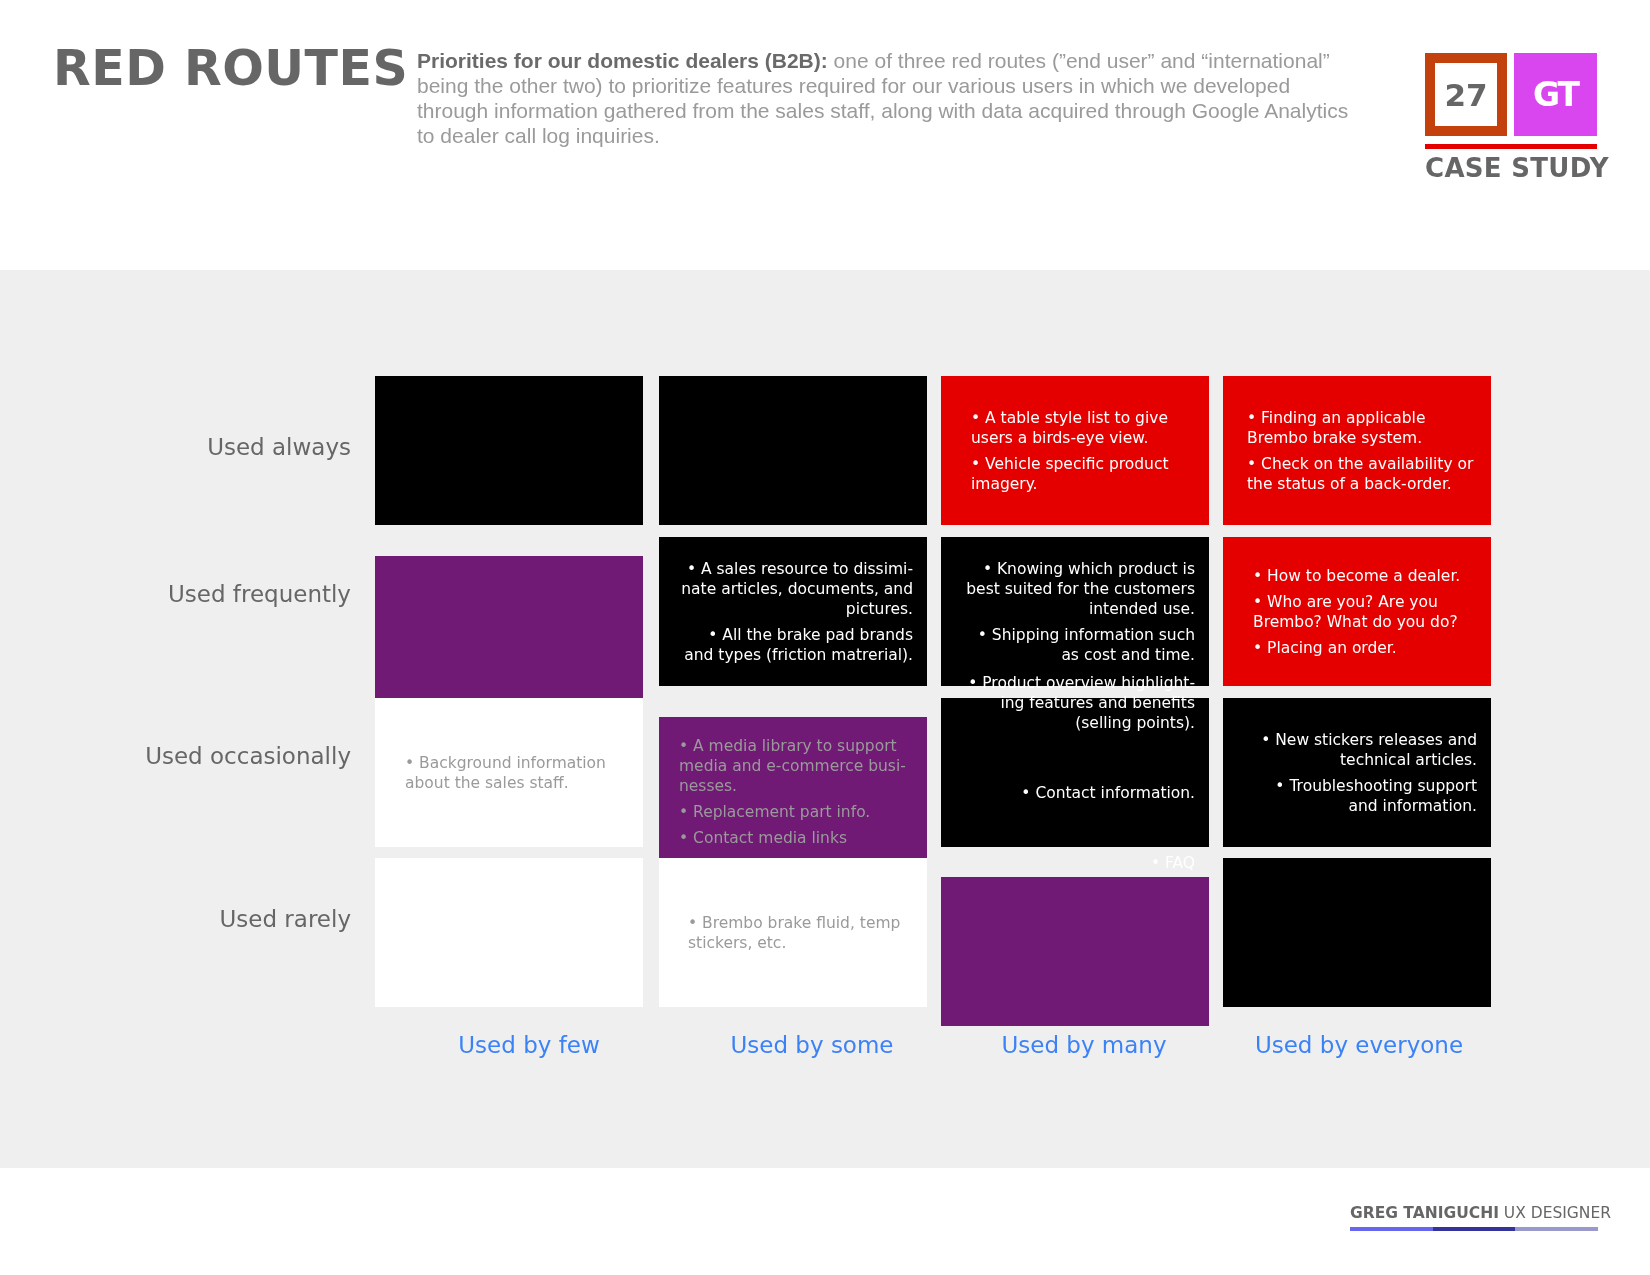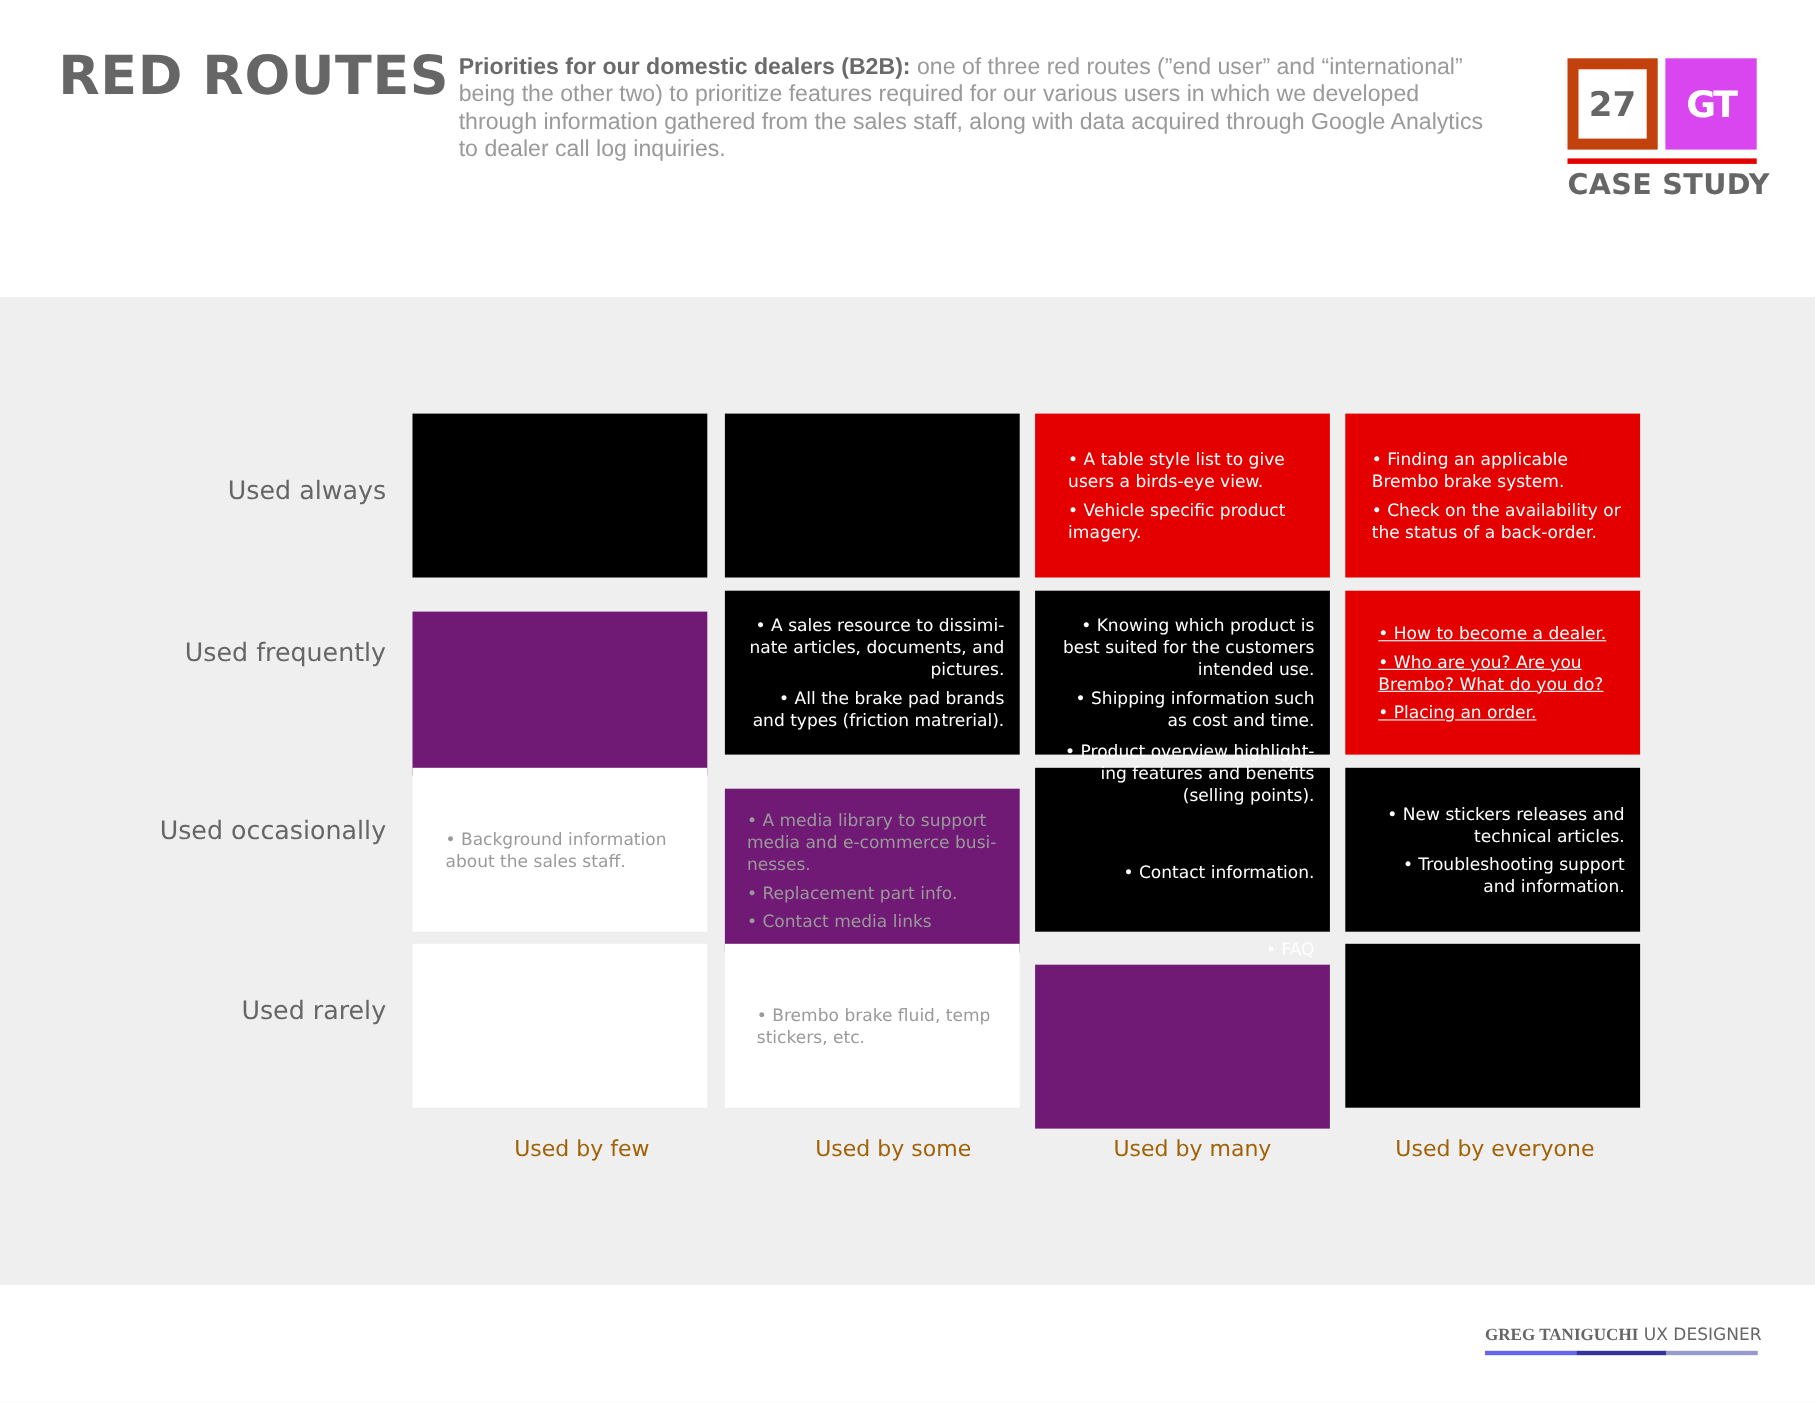--- a/index.html
+++ b/index.html
@@ -41,42 +41,42 @@
   }
 
   .band { position: absolute; left: 0; top: 270px; width: 1650px; height: 898px; background: #efefef; }
 
   .row-label {
     position: absolute; right: 1299px; width: 300px; text-align: right;
     font-family: "DejaVu Sans", sans-serif; font-size: 23px; color: #666666;
   }
   .col-label {
     position: absolute; top: 1032px; width: 268px; text-align: center;
-    font-family: "DejaVu Sans", sans-serif; font-size: 20px; color: #a16207;
+    font-family: "DejaVu Sans", sans-serif; font-size: 23px; color: #3b82f6;
   }
 
   .cell {
     position: absolute; width: 268px; height: 149px;
     display: flex; flex-direction: column; justify-content: center;
     padding: 0 14px 0 30px;
     font-family: "DejaVu Sans", sans-serif; font-size: 15.5px; line-height: 20px;
   }
   .cell .item { margin: 3px 0; }
   .c-strong { background: #e50000; color: #ffffff; }
   .c-medium { background: #000000; color: #ffffff; text-align: right; }
   .c-light  { background: #701a75; color: #9a9a9a; margin-top: 19px; }
   .c-white  { background: #ffffff; color: #9a9a9a; }
 
   .footer {
     position: absolute; left: 1350px; top: 1204px; width: 248px;
   }
   .footer .name {
     font-family: "DejaVu Sans", sans-serif; font-size: 15.5px; color: #666666; white-space: nowrap;
   }
-  .footer .name b { font-weight: bold; font-family: Liberation Serif, serif; }
+  .footer .name b { font-weight: bold; }
   .footer .bars { display: flex; height: 4px; margin-top: 5px; }
   .footer .bars span { flex: 1; }
 </style>
 </head>
 <body>
 
 <div class="title">RED ROUTES</div>
 
 <div class="desc">
   <span class="lead">Priorities for our domestic dealers (B2B):</span><span> one of three red routes (”end user” and “international” being the other two) to prioritize features required for our various users in which we developed through information gathered from the sales staff, along with data acquired through Google Analytics to dealer call log inquiries.</span>
@@ -118,21 +118,21 @@
 
 <div class="cell c-light" style="left:375px; top:537px;"></div>
 <div class="cell c-medium" style="left:659px; top:537px; padding-left:22px;">
   <div class="item">• A sales resource to dissimi-nate articles, documents, and pictures.</div>
   <div class="item">• All the brake pad brands and types (friction matrerial).</div>
 </div>
 <div class="cell c-medium" style="left:941px; top:537px; padding-left:18px;">
   <div class="item">• Knowing which product is best suited for the customers intended use.</div>
   <div class="item">• Shipping information such as cost and time.</div>
 </div>
-<div class="cell c-strong" style="left:1223px; top:537px; text-decoration:underline;">
+<div class="cell c-strong" style="left:1223px; top:537px; ">
   <div class="item">• How to become a dealer.</div>
   <div class="item">• Who are you? Are you Brembo? What do you do?</div>
   <div class="item">• Placing an order.</div>
 </div>
 
 <div class="cell c-white" style="left:375px; top:698px;">
   <div class="item">• Background information about the sales staff.</div>
 </div>
 <div class="cell c-light" style="left:659px; top:698px; padding-left:20px;">
   <div class="item">• A media library  to support media and e-commerce busi-nesses.</div>

